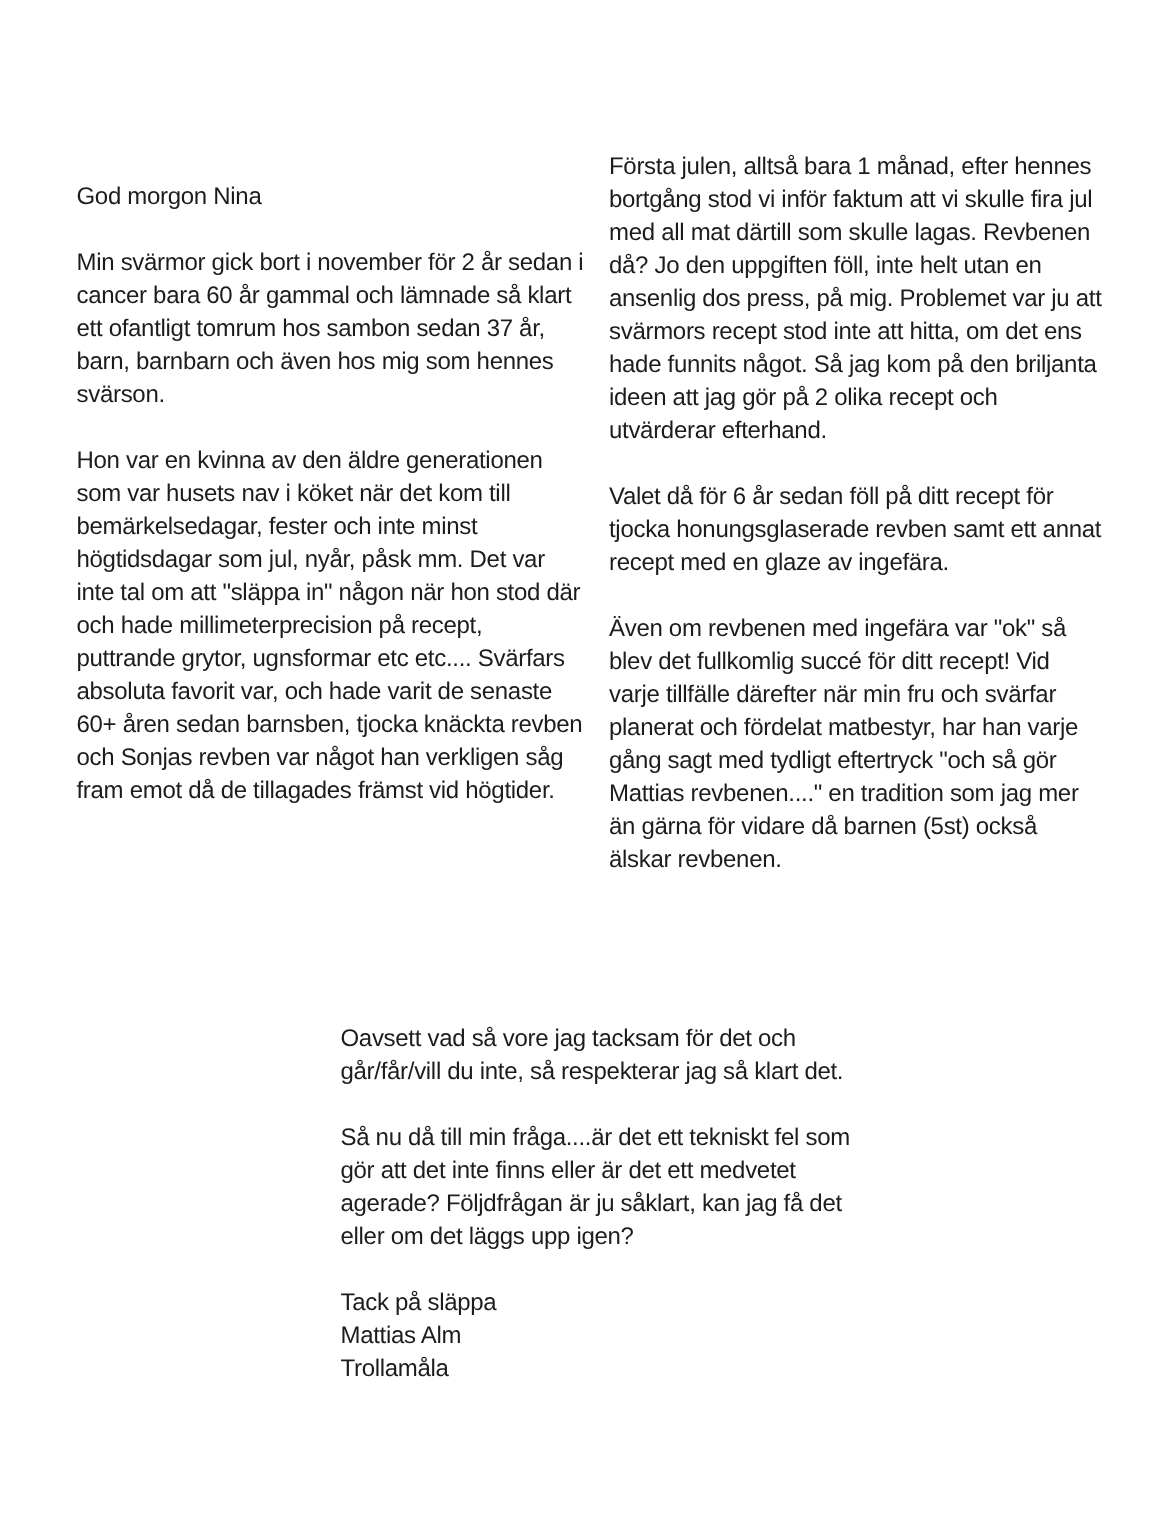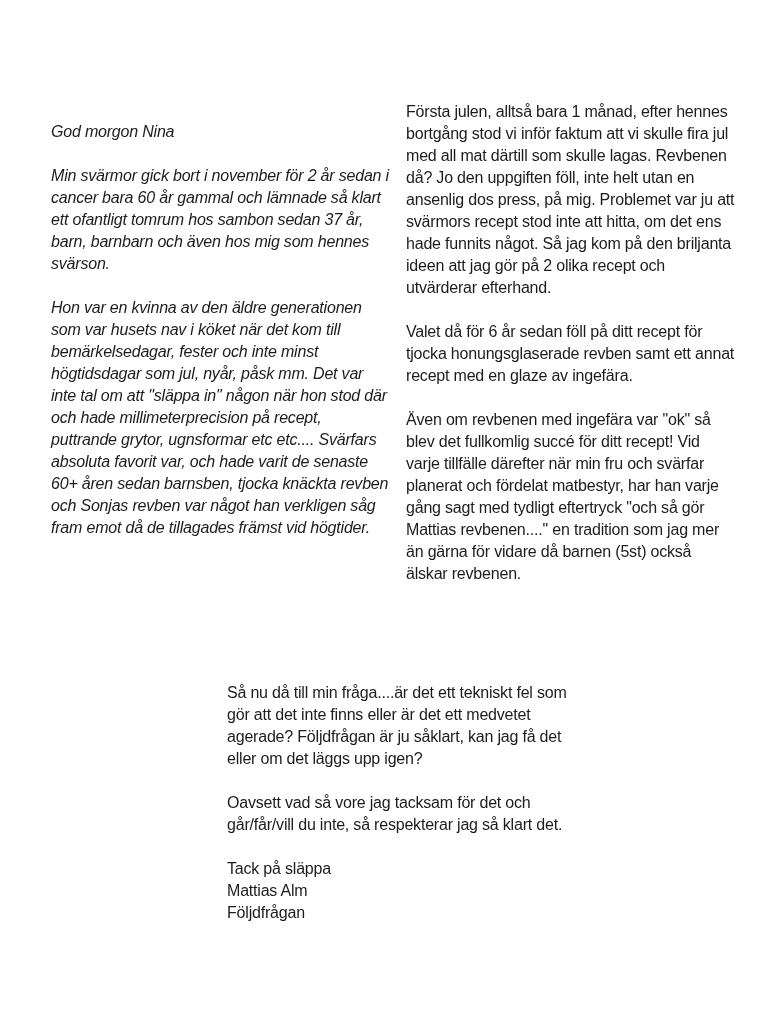--- a/index.html
+++ b/index.html
@@ -9,21 +9,21 @@
     height: 1024px;
     background: #ffffff;
     font-family: "Liberation Sans", sans-serif;
     font-size: 16px;
     line-height: 22px;
     letter-spacing: -0.2px;
     color: #1c1c1e;
     overflow: hidden;
   }
   .col { position: absolute; margin-top: 12px; }
-  .col-left   { left: 51px;  top: 109px; width: 340px; font-style: italic; }
+  .col-left   { left: 51px;  top: 109px; width: 340px; }
   .col-right  { left: 406px; top: 89px;  width: 330px; }
   .col-bottom { left: 227px; top: 670px; width: 345px; }
   p { margin: 0 0 22px 0; }
   p:last-child { margin-bottom: 0; }
   .emoji { vertical-align: -4px; margin-left: 3px; }
   .sig-line { display: block; }
 </style>
 </head>
 <body>
 
@@ -35,22 +35,22 @@
     <p>Hon var en kvinna av den äldre generationen som var husets nav i köket när det kom till bemärkelsedagar, fester och inte minst högtidsdagar som jul, nyår, påsk mm. Det var inte tal om att "släppa in" någon när hon stod där och hade millimeterprecision på recept, puttrande grytor, ugnsformar etc etc.... Svärfars absoluta favorit var, och hade varit de senaste 60+ åren sedan barnsben, tjocka knäckta revben och Sonjas revben var något han verkligen såg fram emot då de tillagades främst vid högtider.</p>
   </section>
 
   <section class="col col-right">
     <p>Första julen, alltså bara 1 månad, efter hennes bortgång stod vi inför faktum att vi skulle fira jul med all mat därtill som skulle lagas. Revbenen då? Jo den uppgiften föll, inte helt utan en ansenlig dos press, på mig. Problemet var ju att svärmors recept stod inte att hitta, om det ens hade funnits något. Så jag kom på den briljanta ideen att jag gör på 2 olika recept och utvärderar efterhand.</p>
     <p>Valet då för 6 år sedan föll på ditt recept för tjocka honungsglaserade revben samt ett annat recept med en glaze av ingefära.</p>
     <p>Även om revbenen med ingefära var "ok" så blev det fullkomlig succé för ditt recept! Vid varje tillfälle därefter när min fru och svärfar planerat och fördelat matbestyr, har han varje gång sagt med tydligt eftertryck "och så gör Mattias revbenen...." en tradition som jag mer än gärna för vidare då barnen (5st) också älskar revbenen.</p>
   </section>
 
   <section class="col col-bottom">
+    <p>Oavsett vad så vore jag tacksam för det och går/får/vill du inte, så respekterar jag så klart det.</p>
     <p>Så nu då till min fråga....är det ett tekniskt fel som gör att det inte finns eller är det ett medvetet agerade? Följdfrågan är ju såklart, kan jag få det eller om det läggs upp igen?</p>
-    <p>Oavsett vad så vore jag tacksam för det och går/får/vill du inte, så respekterar jag så klart det.</p>
     <p>
       <span class="sig-line">Tack på släppa</span>
       <span class="sig-line">Mattias Alm</span>
-      <span class="sig-line">Följdfrågan</span>
+      <span class="sig-line">Trollamåla</span>
     </p>
   </section>
 
 </div>
 
 </body></html>

